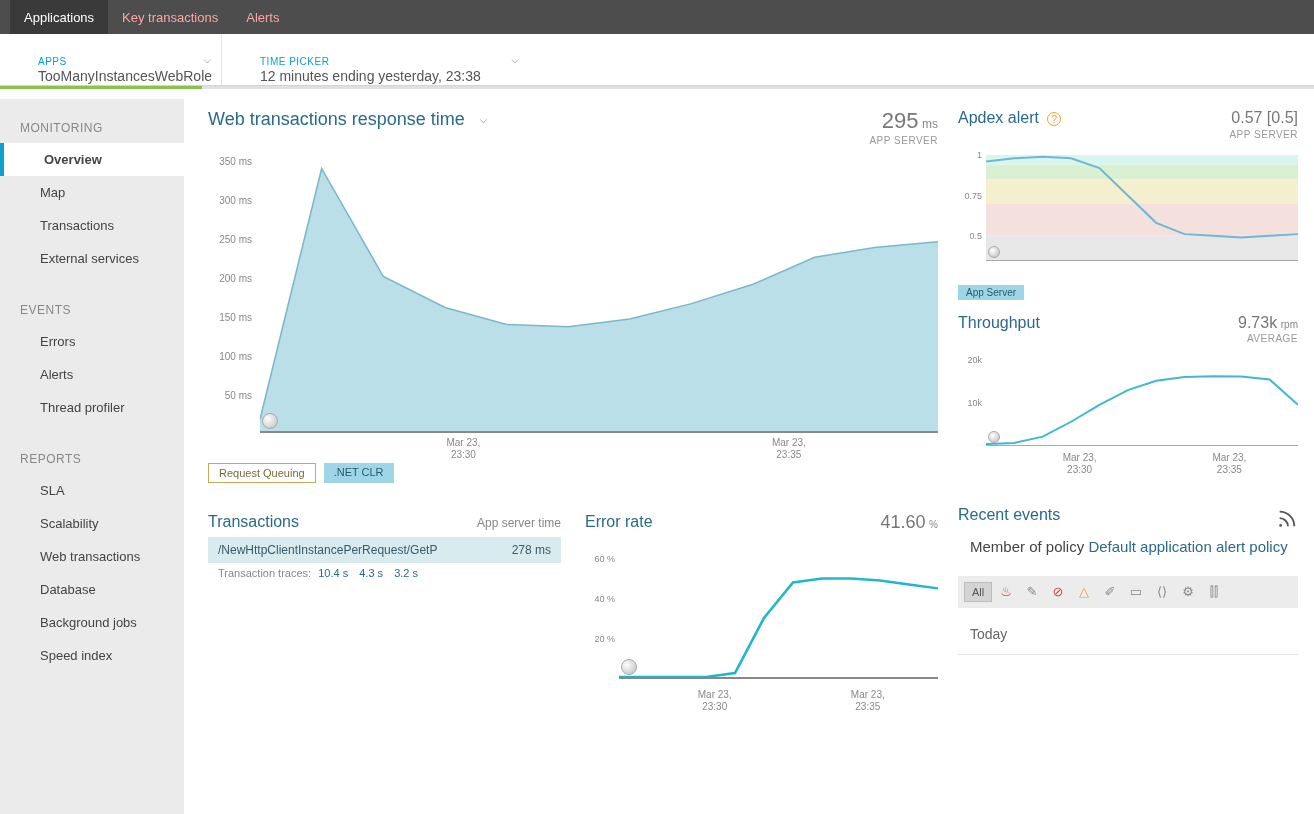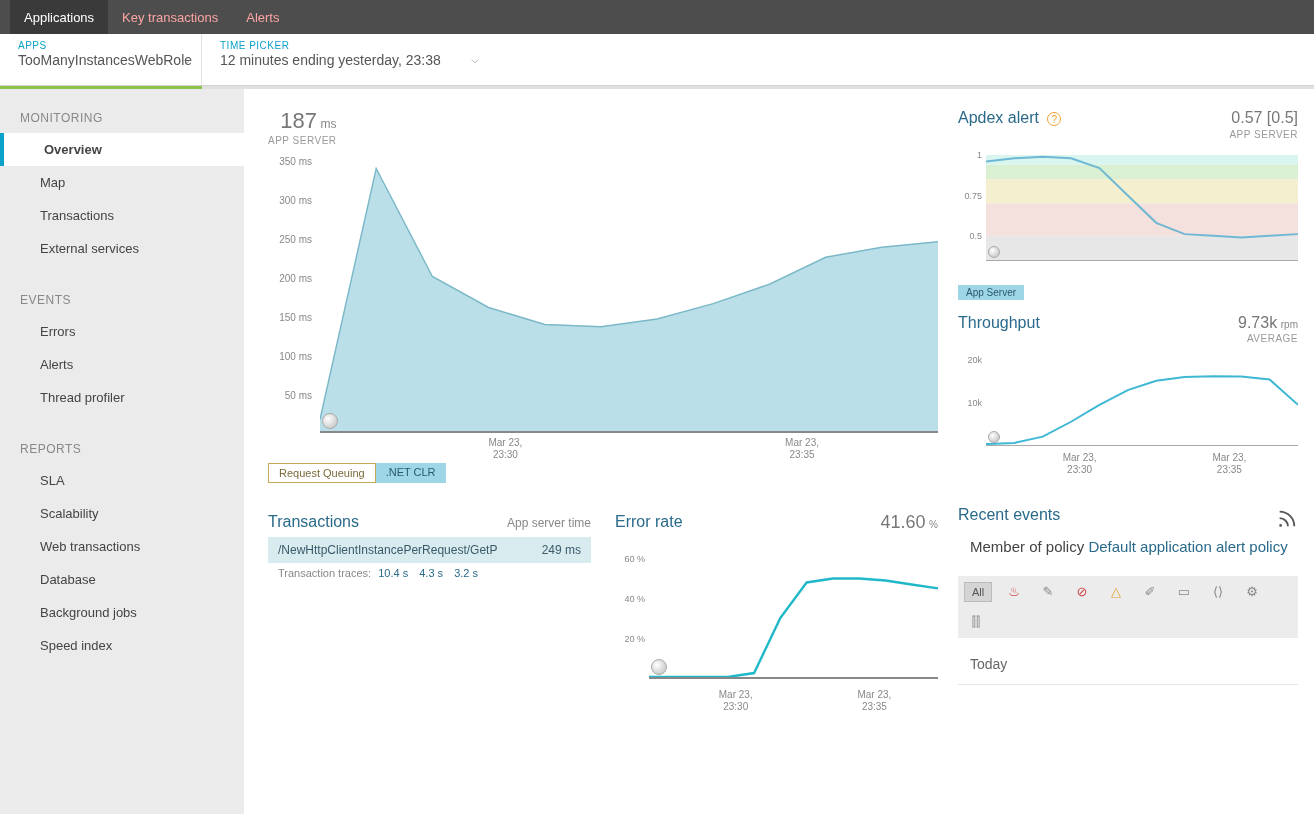--- a/index.html
+++ b/index.html
@@ -3,32 +3,32 @@
 <meta charset="utf-8">
 <style>
   *{box-sizing:border-box;margin:0;padding:0;font-family:-apple-system,BlinkMacSystemFont,"Segoe UI",Helvetica,Arial,sans-serif;}
   body{background:#fff;width:1314px;height:814px;overflow:hidden;color:#333;}
   
   .topnav{background:#4d4d4d;height:34px;display:flex;align-items:center;padding:0 10px;font-size:13px;}
   .topnav-item{color:#fca5a5;padding:0 14px;height:34px;display:flex;align-items:center;cursor:pointer;}
   .topnav-item.active{background:#3a3a3a;color:#fff;}
   
   .contextbar{height:52px;border-bottom:1px solid #d4d4d4;display:flex;background:#fff;}
-  .context-box{padding:6px 18px 0 18px;position:relative;}
+  .context-box{padding:22px 18px 0 18px;position:relative;margin-left:20px;}
   .context-box.app{border-right:1px solid #e3e3e3;width:202px;}
   .context-label{font-size:10px;letter-spacing:0.5px;color:#0da2c9;font-weight:500;}
   .context-value{font-size:14px;color:#555;margin-top:1px;}
   .chev{position:absolute;top:20px;color:#999;font-size:10px;}
   .chev.app{right:10px;}
   .chev.time{right:-20px;}
   .progress-strip{height:3px;background:#e0e0e0;position:relative;}
   .progress-strip::after{content:'';position:absolute;left:0;top:0;width:202px;height:3px;background:#8bc34a;}
   
   .main{display:flex;height:calc(814px - 34px - 52px - 3px);}
-  .sidebar{width:244px;background:#ebebeb;padding:18px 0 0 0;font-size:13px;overflow:hidden;}
+  .sidebar{width:184px;background:#ebebeb;padding:18px 0 0 0;font-size:13px;overflow:hidden;margin-top:10px;}
   .side-head{color:#888;font-size:12px;letter-spacing:0.5px;padding:4px 20px 8px;}
   .side-items{margin-bottom:24px;}
   .side-item{padding:9px 20px 9px 40px;color:#444;cursor:pointer;}
   .side-item.active{background:#fff;font-weight:700;border-left:4px solid #0da2c9;}
   .content{flex:1;display:flex;padding:20px 16px 0 24px;gap:20px;overflow:hidden;}
   .col-main{flex:1;min-width:0;}
   .col-side{width:340px;}
   
   .panel-head{display:flex;justify-content:space-between;align-items:flex-start;margin-bottom:6px;}
   .panel-title{font-size:18px;color:#2a6a8a;font-weight:400;}
@@ -41,21 +41,21 @@
   .help{display:inline-block;width:14px;height:14px;border:1px solid #f0a030;color:#f0a030;border-radius:50%;font-size:10px;text-align:center;line-height:13px;margin-left:4px;}
   
   .chart-area{position:relative;height:300px;margin-bottom:10px;}
   .yaxis{position:absolute;left:0;top:0;bottom:20px;width:50px;}
   .ytick{position:absolute;right:6px;font-size:10px;color:#888;transform:translateY(-50%);}
   .plot{position:absolute;left:52px;right:0;top:0;bottom:20px;border-bottom:2px solid #888;}
   .xticks{position:absolute;left:52px;right:0;bottom:-16px;height:32px;}
   .xtick{position:absolute;font-size:10px;color:#888;text-align:center;transform:translateX(-50%);line-height:1.2;}
   .knob{position:absolute;bottom:2px;left:2px;width:16px;height:16px;border-radius:50%;background:radial-gradient(circle at 35% 35%,#fff,#bbb);border:1px solid #aaa;}
   
-  .legend{display:flex;gap:0;margin:8px 0 30px 0;}
+  .legend{display:flex;gap:8px;margin:8px 0 30px 0;}
   .chip{font-size:11px;padding:3px 10px;}
   .chip.outline{border:1px solid #c7a956;color:#7a6a3a;background:#fff;}
   .chip.fill{background:#9ed6e7;color:#2a5a6a;}
   
   .tx-head{display:flex;justify-content:space-between;align-items:baseline;border-bottom:0 solid #ddd;margin-bottom:6px;}
   .tx-sub{font-size:12px;color:#888;}
   .tx-row{display:flex;justify-content:space-between;background:#d8ebef;padding:6px 10px;font-size:12px;color:#3a5a6a;}
   .tx-row .name{white-space:nowrap;overflow:hidden;text-overflow:ellipsis;max-width:260px;}
   .trace{font-size:11px;color:#888;padding:4px 10px;}
   .trace a{color:#2a6a8a;text-decoration:none;margin:0 4px;}
@@ -68,21 +68,21 @@
   .legend-mini{display:inline-block;background:#9ed6e7;color:#2a5a6a;font-size:10px;padding:2px 8px;margin:4px 0 14px 0;}
   
   .row2{display:flex;gap:24px;}
   .row2>div{flex:1;min-width:0;}
   .err-chart{position:relative;height:160px;}
   .err-plot{position:absolute;left:34px;right:0;top:10px;bottom:20px;border-bottom:2px solid #888;}
   
   .rss{position:absolute;right:0;top:2px;}
   .policy{font-size:15px;color:#444;line-height:2;margin:8px 0 14px 12px;}
   .policy a{color:#2a6a8a;text-decoration:none;}
-  .filterbar{background:#ececec;padding:6px 6px;display:flex;flex-wrap:wrap;gap:10px;align-items:flex-start;margin-bottom:18px;}
+  .filterbar{background:#ececec;padding:6px 6px;display:flex;flex-wrap:wrap;gap:2px;align-items:flex-start;margin-bottom:18px;}
   .filter-btn{width:24px;height:20px;display:flex;align-items:center;justify-content:center;font-size:13px;cursor:pointer;}
   .filter-btn.all{font-size:11px;background:#d4d4d4;border:1px solid #bbb;width:28px;color:#555;}
   .today{font-size:14px;color:#666;border-bottom:1px solid #e5e5e5;padding:0 0 12px 12px;}
   svg{display:block;}
 </style>
 </head>
 <body>
 
 <div class="topnav">
   <div class="topnav-item active">Applications</div>
@@ -128,22 +128,26 @@
       <div class="side-item">Database</div>
       <div class="side-item">Background jobs</div>
       <div class="side-item">Speed index</div>
     </div>
   </div>
 
   <div class="content">
     <div class="col-main">
 
       <div class="panel-head">
+        <div class="panel-title">
+          <span>Web transactions response time</span>
+          <span class="chev2">⌵</span>
+        </div>
         <div class="metric">
-          <span class="big">187</span>
+          <span class="big">295</span>
           <span class="unit">ms</span><br>
           <span class="sub">APP SERVER</span>
         </div>
       </div>
       <div class="chart-area">
         <div class="yaxis" id="rt-yaxis">
             <div class="ytick" style="top: 241.111px;">50 ms</div>
             <div class="ytick" style="top: 202.222px;">100 ms</div>
             <div class="ytick" style="top: 163.333px;">150 ms</div>
             <div class="ytick" style="top: 124.444px;">200 ms</div>
@@ -169,21 +173,21 @@
       </div>
 
       <div class="row2">
         <div>
           <div class="tx-head">
             <span class="panel-title small">Transactions</span>
             <span class="tx-sub">App server time</span>
           </div>
           <div class="tx-row">
             <span class="name">/NewHttpClientInstancePerRequest/GetP</span>
-            <span>249 ms</span>
+            <span>278 ms</span>
           </div>
           <div class="trace">
             <span>Transaction traces:</span>
             <a>10.4 s</a>
             <a>4.3 s</a>
             <a>3.2 s</a>
           </div>
         </div>
         <div>
           <div class="panel-head">

